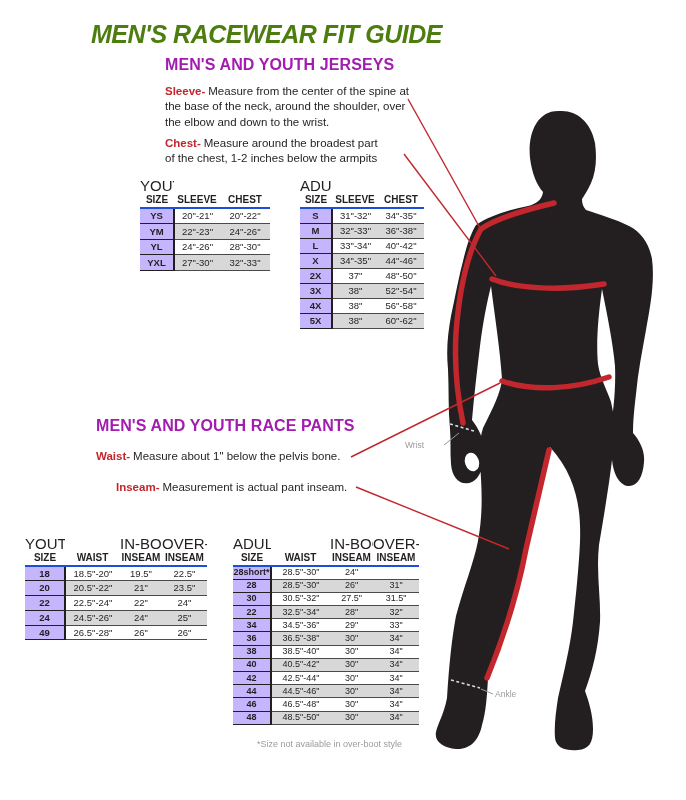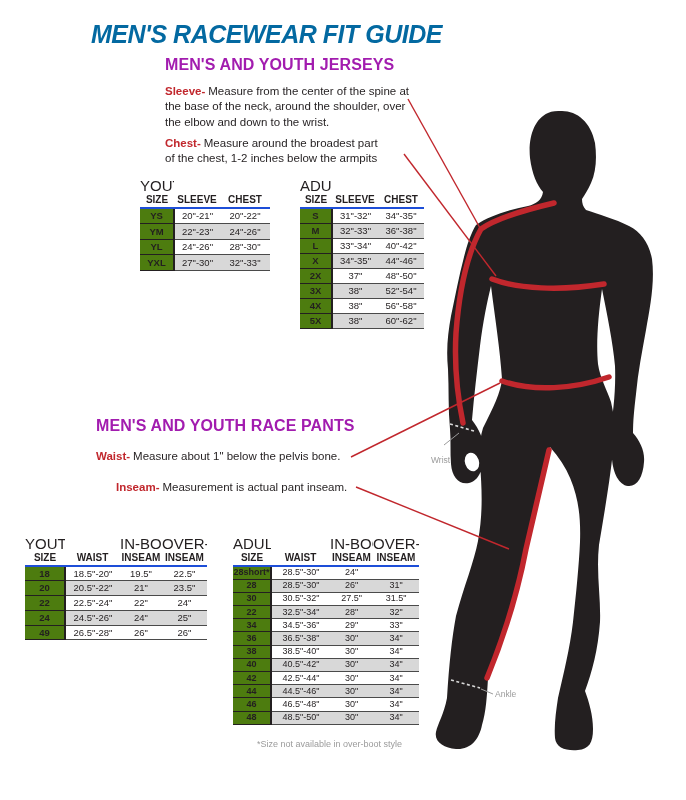--- a/index.html
+++ b/index.html
@@ -6,38 +6,38 @@
     --accent:#c1272d;
     --silhouette:#231f20;
     --shade:#d8d8d8;
     --gray:#9b9b9b;
   }
   *{box-sizing:border-box;margin:0;padding:0;}
   html,body{background:#ffffff;}
   body{font-family:"Liberation Sans","DejaVu Sans",sans-serif;color:#231f20;}
   .canvas{position:relative;width:686px;height:800px;background:#ffffff;overflow:hidden;}
 
-  .page-title{position:absolute;left:91px;top:20px;font-size:25px;font-weight:bold;font-style:italic;letter-spacing:-0.5px;color:#0369a1;white-space:nowrap;}
+  .page-title{position:absolute;left:91px;top:20px;font-size:25px;font-weight:bold;font-style:italic;letter-spacing:-0.5px;color:#4d7c0f;white-space:nowrap;}
   .section-heading{position:absolute;font-size:16px;font-weight:bold;color:#a21caf;white-space:nowrap;letter-spacing:0.1px;}
   .h-jerseys{left:165px;top:56px;}
   .h-pants{left:96px;top:417px;}
 
   .desc{position:absolute;font-size:11.5px;line-height:15.3px;color:#231f20;}
   .desc .term{color:var(--accent);font-weight:bold;margin-right:3px;margin-top:26px;}
   .d-sleeve{left:165px;top:84px;width:252px;}
   .d-chest{left:165px;top:136px;width:222px;}
   .d-waist{left:96px;top:449px;width:330px;white-space:nowrap;}
   .d-inseam{left:96px;top:480px;width:330px;white-space:nowrap;padding-left:20px;}
 
   .fit-table{position:absolute;border-collapse:collapse;table-layout:fixed;color:#231f20;}
   .fit-table th,.fit-table td{text-align:center;vertical-align:middle;padding:0;line-height:1;overflow:hidden;white-space:nowrap;}
   .fit-table thead .group-row th{font-size:15px;font-weight:normal;height:13px;text-align:right;}
   .fit-table thead .header-row th{font-size:10px;font-weight:bold;height:15px;border-bottom:2px solid #1d4ed8;}
   .fit-table tbody td{font-size:9.5px;border-bottom:1px solid #4a4a4a;}
-  .fit-table tbody td:first-child{font-weight:bold;border-right:2px solid #231f20;border-bottom:1px solid #231f20;background:#4d7c0f;}
+  .fit-table tbody td:first-child{font-weight:bold;border-right:2px solid #231f20;border-bottom:1px solid #231f20;background:#c4b5fd;}
   .fit-table tbody tr.shaded td:not(:first-child){background:var(--shade);}
 
   .t-jy{left:140px;top:178px;width:130px;}
   .t-jy .group-row th:nth-child(1){width:34px;}
   .t-jy .group-row th:nth-child(2){width:46px;}
   .t-jy .group-row th:nth-child(3){width:50px;}
   .t-jy tbody tr{height:15.5px;}
 
   .t-ja{left:300px;top:178px;width:124px;}
   .t-ja .group-row th:nth-child(1){width:32px;}
@@ -353,16 +353,16 @@
     <path class="measure-line" d="M554,203 C520,211 495,219 481,229 C467,254 459,293 456,333 C454,368 458,399 463,423"></path>
     <path class="measure-line" d="M492,279 C518,289 560,291 604,284"></path>
     <path class="measure-line" d="M502,381 C533,392 574,389 609,377"></path>
     <path class="measure-line" d="M549,450 C540,489 533,519 526,549 C518,591 505,634 487,678"></path>
     <line class="dash-line" x1="450" y1="424" x2="474" y2="431"></line>
     <line class="gray-leader" x1="444" y1="445" x2="459" y2="433"></line>
     <line class="dash-line" x1="451" y1="680" x2="480" y2="688"></line>
     <line class="gray-leader" x1="481" y1="689" x2="493" y2="694"></line>
   </svg>
 
-  <span class="fig-label" style="left:431px;top:440px;margin-top:15px;">Wrist</span>
+  <span class="fig-label" style="left:405px;top:440px;">Wrist</span>
   <span class="fig-label" style="left:495px;top:689px;">Ankle</span>
 
 </div>
 
 </body></html>

